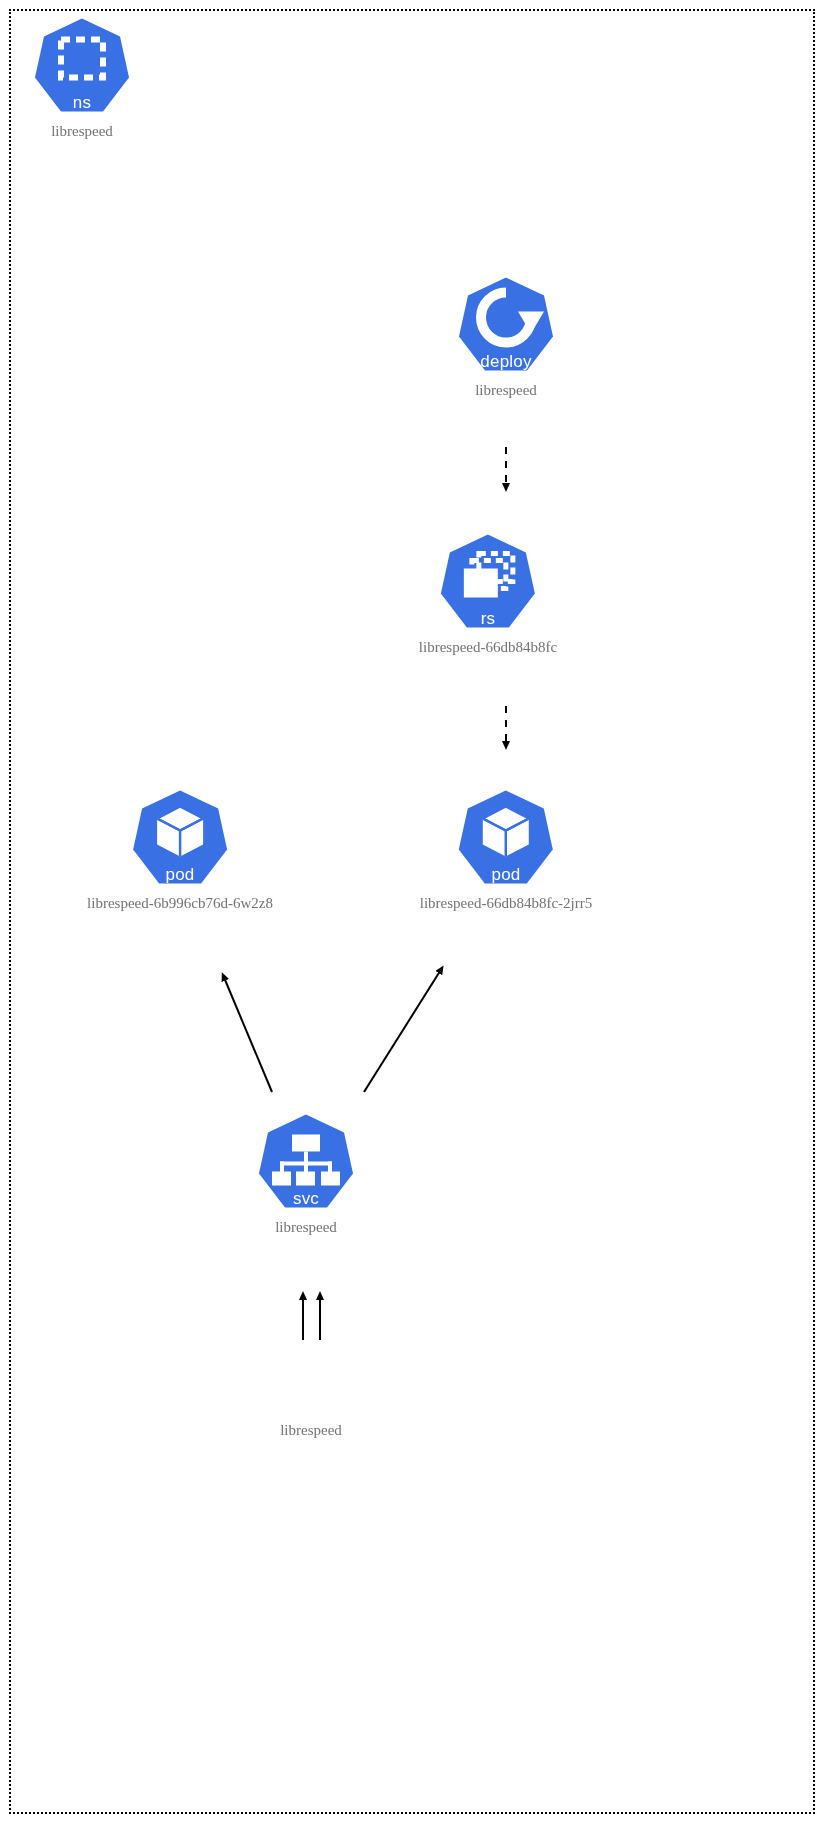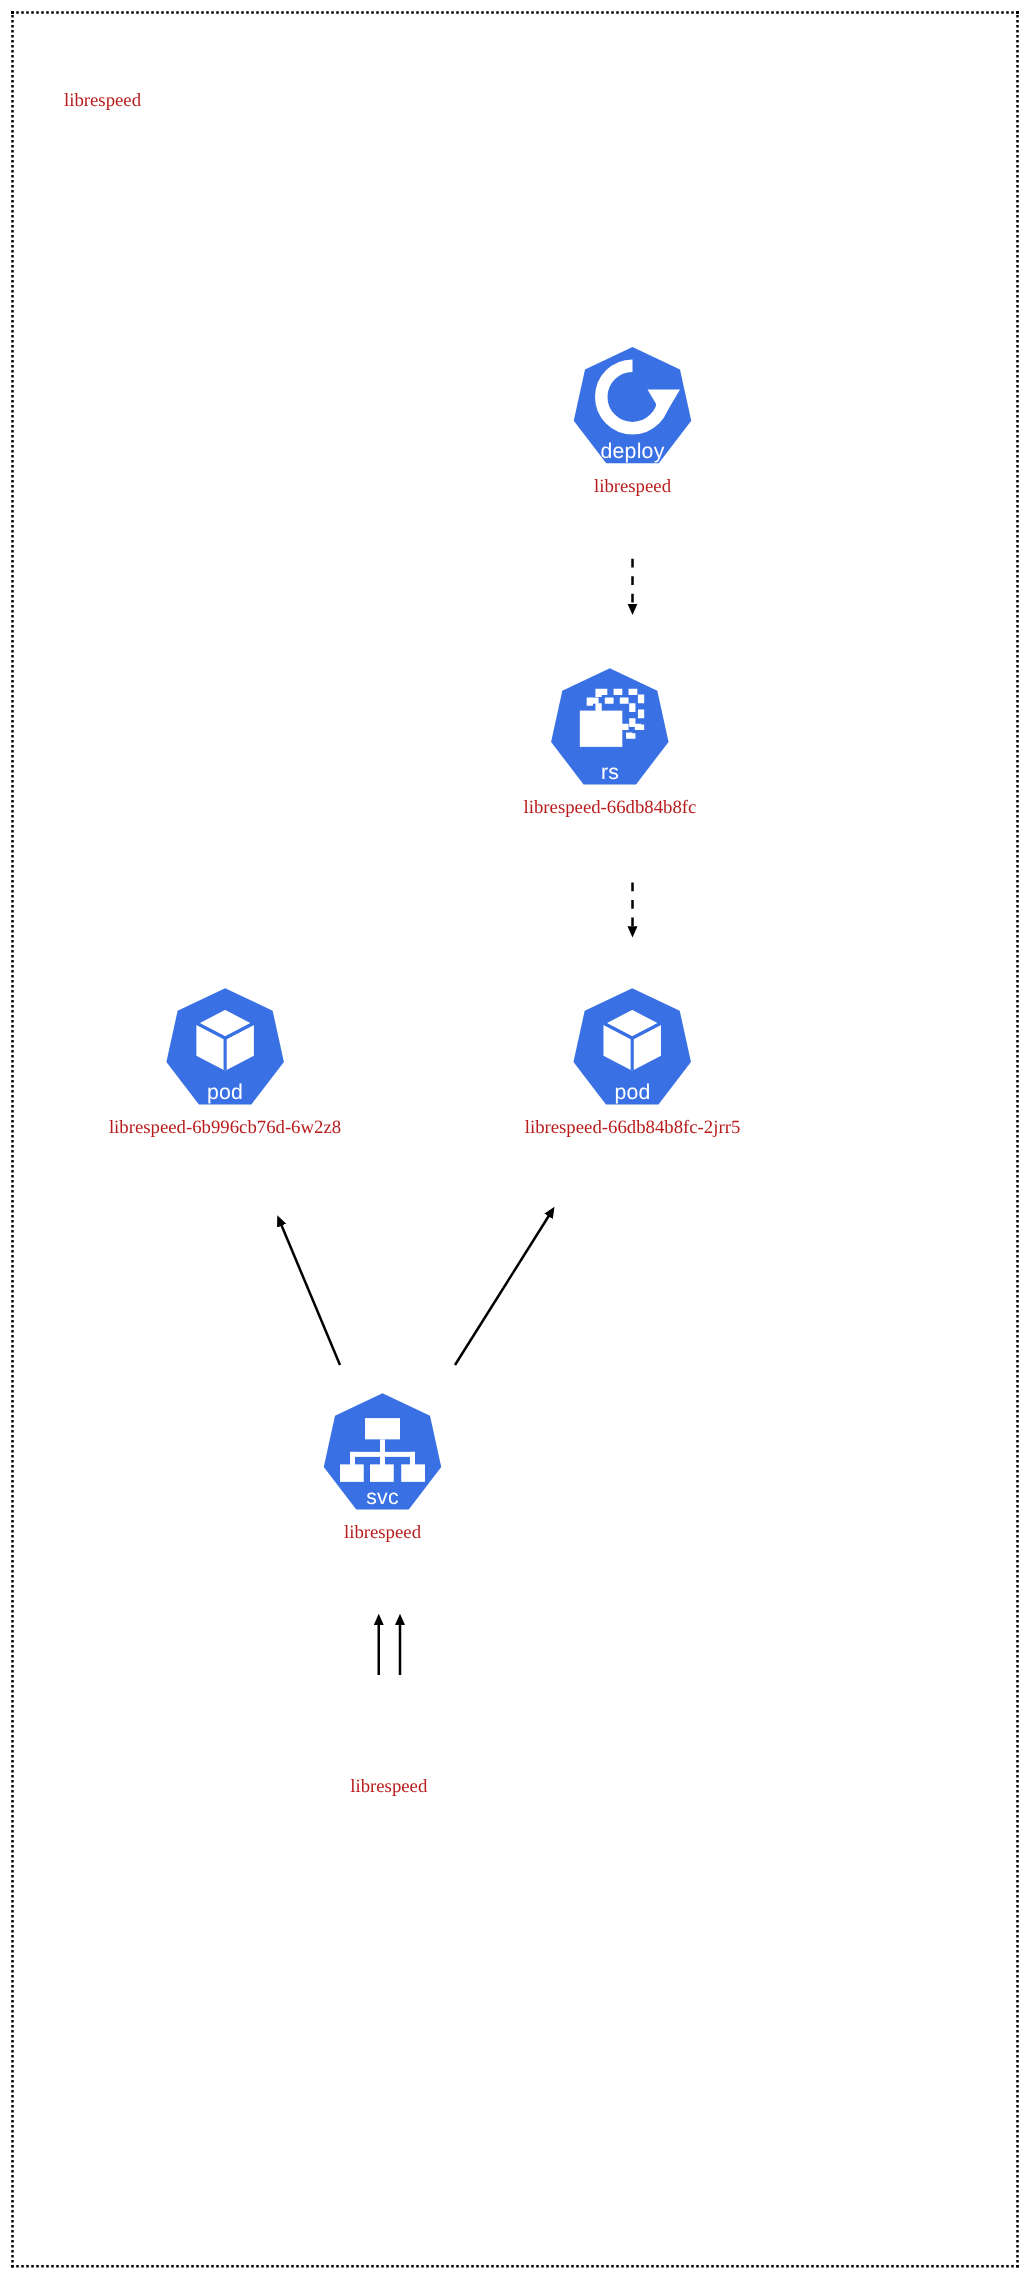--- a/index.html
+++ b/index.html
@@ -53,21 +53,21 @@
     color: #ffffff;
     font-family: "Liberation Sans", sans-serif;
     font-size: 17px;
     line-height: 1;
     letter-spacing: 0.2px;
   }
   .caption {
     margin-top: 6px;
     font-family: "Liberation Serif", serif;
     font-size: 15px;
-    color: #b91c1c;
+    color: #737373;
     white-space: nowrap;
     text-align: center;
   }
   .edge {
     position: absolute;
     left: 0;
     top: 0;
     width: 825px;
     height: 1824px;
     pointer-events: none;
@@ -103,20 +103,27 @@
       <line x1="364" y1="1092" x2="442" y2="968" stroke="#000000" stroke-width="2" marker-end="url(#ah)"></line>
     </g>
 
     <g>
       <line x1="303" y1="1340" x2="303" y2="1294" stroke="#000000" stroke-width="2" marker-end="url(#ah)"></line>
       <line x1="320" y1="1340" x2="320" y2="1294" stroke="#000000" stroke-width="2" marker-end="url(#ah)"></line>
     </g>
   </svg>
 
   <div class="node" style="left:82px; top:78px;">
+    <div class="hepta-wrap">
+      <svg viewBox="0 0 100 100" xmlns="http://www.w3.org/2000/svg">
+        <path d="M50 2 L88 20 L97 61 L71 95 L29 95 L3 61 L12 20 Z" fill="#3970e4"></path>
+        <rect x="29" y="23" width="42" height="38" fill="none" stroke="#ffffff" stroke-width="6" stroke-dasharray="9,6"></rect>
+      </svg>
+      <div class="kind-label">ns</div>
+    </div>
     <div class="caption">librespeed</div>
   </div>
 
   <div class="node" style="left:506px; top:337px;">
     <div class="hepta-wrap">
       <svg viewBox="0 0 100 100" xmlns="http://www.w3.org/2000/svg">
         <path d="M50 2 L88 20 L97 61 L71 95 L29 95 L3 61 L12 20 Z" fill="#3970e4"></path>
         <path d="M50 17 A25 25 0 1 0 75 42" fill="none" stroke="#ffffff" stroke-width="10" stroke-linecap="butt"></path>
         <path d="M62 36 L88 36 L75 58 Z" fill="#ffffff"></path>
       </svg>

